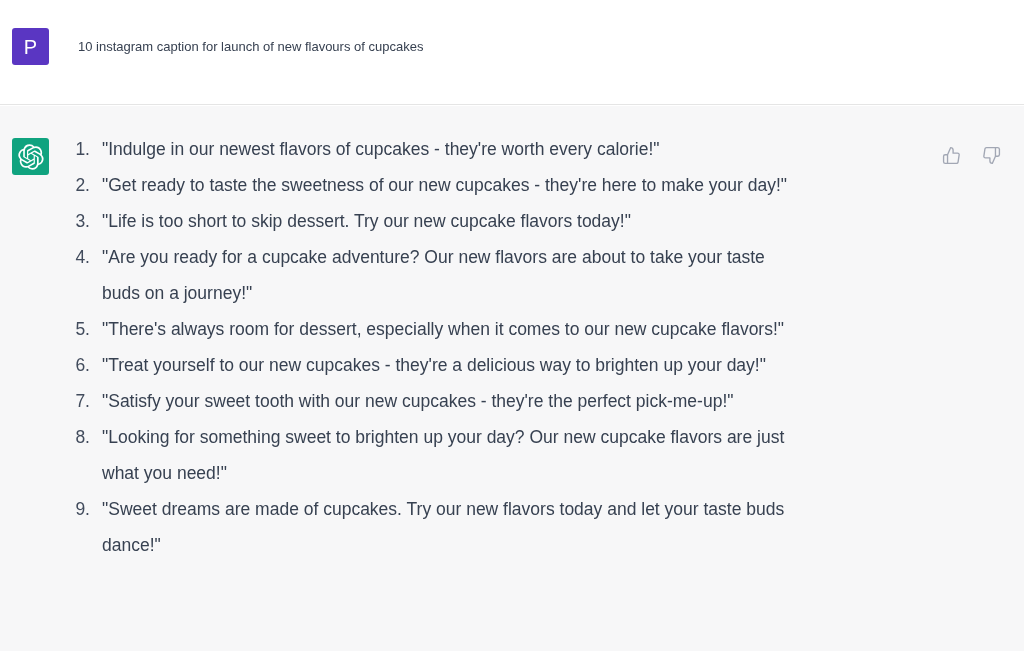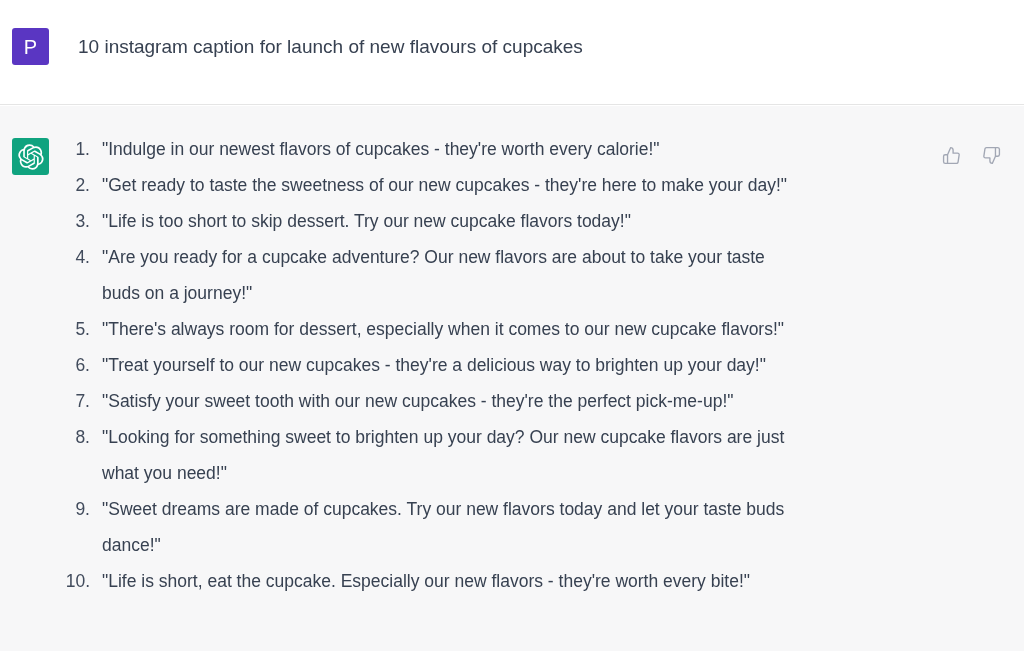--- a/index.html
+++ b/index.html
@@ -40,21 +40,21 @@
     color: #ffffff;
     font-size: 20px;
     font-weight: 500;
     line-height: 1;
   }
   .user-text {
     position: absolute;
     left: 78px;
     top: 35px;
     width: 860px;
-    font-size: 19px;
+    font-size: 13px;
     line-height: 24px;
     color: #374151;
   }
   
   .assistant-section {
     position: absolute;
     left: 0; top: 106px;
     width: 1024px;
     height: 545px;
     background: #f7f7f8;
@@ -161,24 +161,20 @@
       <li>
         <span class="num">8.</span>
         <span class="txt">"Looking for something sweet to brighten up your day? Our new cupcake flavors are just
 what you need!"</span>
       </li>
       <li>
         <span class="num">9.</span>
         <span class="txt">"Sweet dreams are made of cupcakes. Try our new flavors today and let your taste buds
 dance!"</span>
       </li>
-      <li>
-        <span class="num">10.</span>
-        <span class="txt">"Life is short, eat the cupcake. Especially our new flavors - they're worth every bite!"</span>
-      </li>
     </ol>
 
     <div class="actions">
       <button class="action-btn">
         <span>
           <svg width="19" height="19" viewBox="0 0 24 24" fill="none" stroke="currentColor" stroke-width="1.7" stroke-linecap="round" stroke-linejoin="round">
             <path d="M14 9V5a3 3 0 0 0-3-3l-4 9v11h11.28a2 2 0 0 0 2-1.7l1.38-9a2 2 0 0 0-2-2.3zM7 22H4a2 2 0 0 1-2-2v-7a2 2 0 0 1 2-2h3"></path>
           </svg>
         </span>
       </button>

